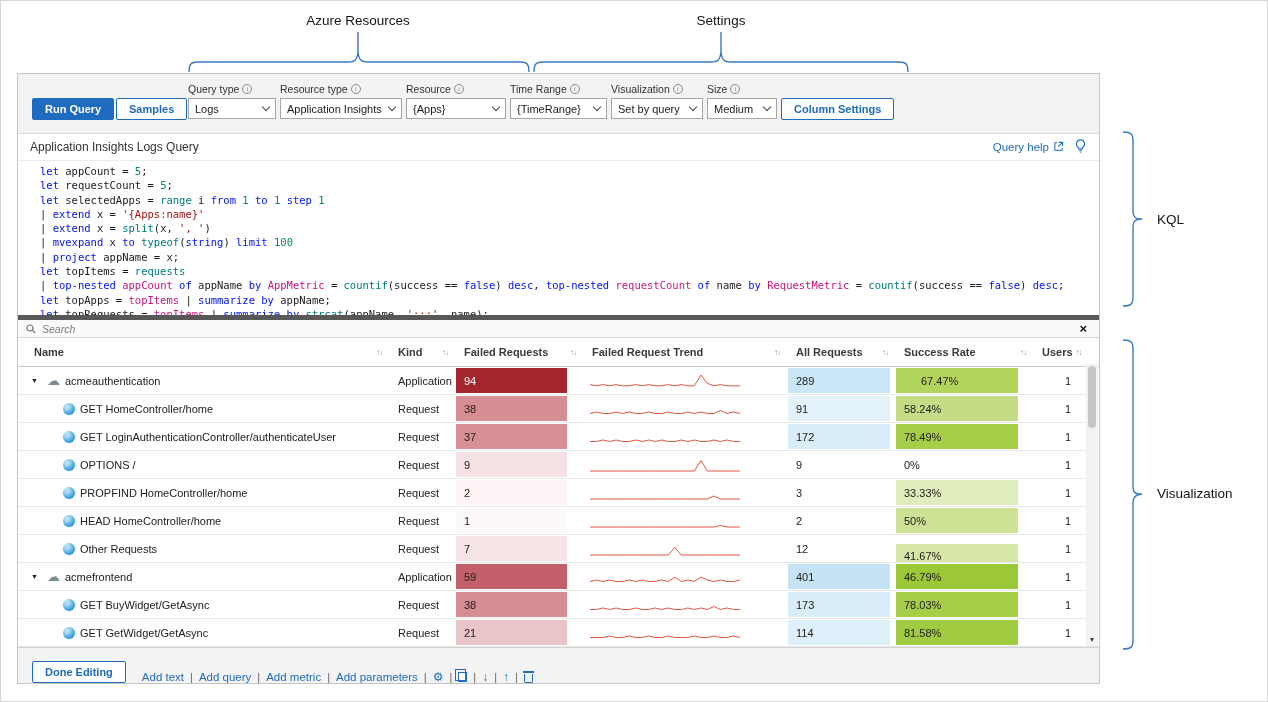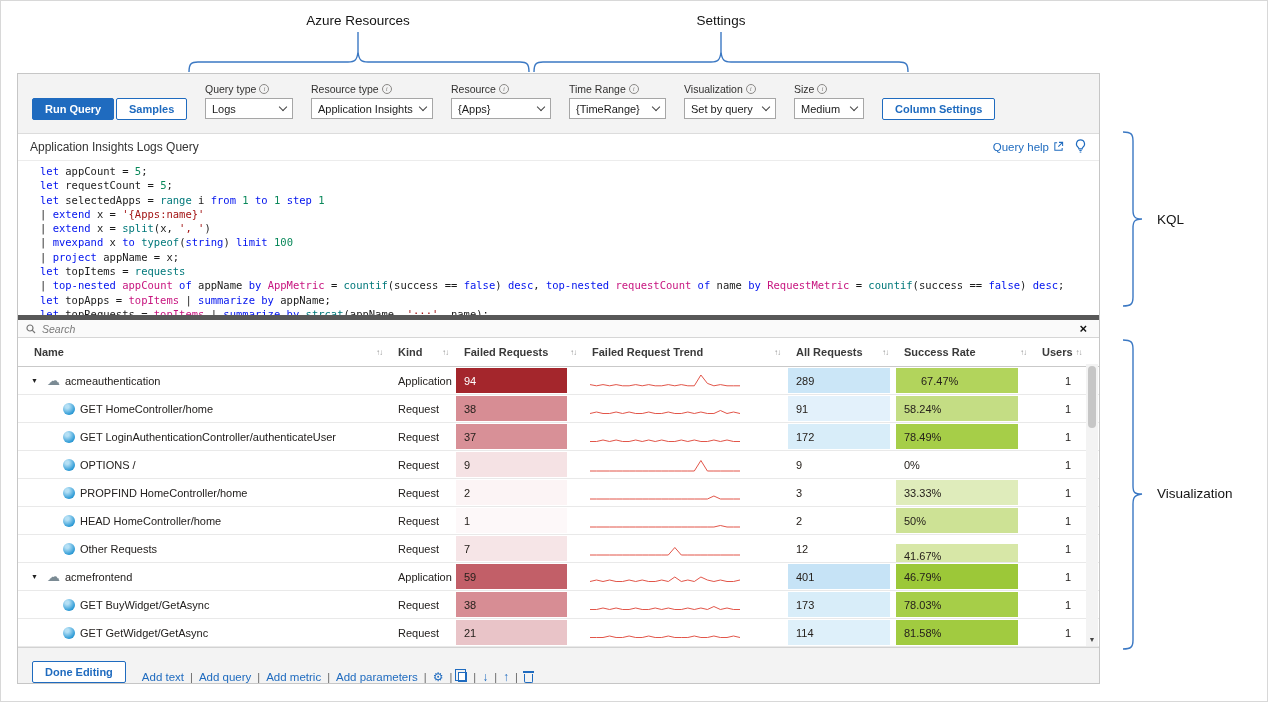--- a/index.html
+++ b/index.html
@@ -11,21 +11,21 @@
   .braces{position:absolute;left:0;top:0;pointer-events:none}
   .braces path{stroke:var(--brace,#3b78c3);stroke-width:1.4;fill:none}
 
   .panel{position:absolute;left:16px;top:72px;width:1083px;height:611px;border:1px solid #c6c6c6;background:#fff;display:flex;flex-direction:column}
 
   
   .toolbar{position:relative;height:60px;background:#f3f3f3;border-bottom:1px solid #dcdcdc;flex:0 0 60px}
   .btn-primary{position:absolute;left:14px;top:24px;height:22px;padding:0 12px;background:var(--accent);color:#fff;border:1px solid var(--accent);font-size:11px;font-weight:700;border-radius:2px;font-family:inherit;cursor:pointer}
   .btn-outline{height:22px;padding:0 12px;background:#fff;color:var(--accent);border:1px solid var(--accent);font-size:11px;font-weight:700;border-radius:2px;font-family:inherit;cursor:pointer}
   .samples{position:absolute;left:98px;top:24px}
-  .dd-row{position:absolute;left:187px;top:9px;display:flex;gap:18px;align-items:flex-start}
+  .dd-row{position:absolute;left:170px;top:9px;display:flex;gap:4px;align-items:flex-start}
   .dd-label{display:flex;align-items:center;gap:3px;font-size:10.5px;color:#323130;margin-bottom:3px}
   .info-icon{width:10px;height:10px;border:1px solid #8a8886;border-radius:50%;color:#8a8886;font-size:7px;line-height:8px;text-align:center;display:inline-block;font-style:italic;font-family:"Liberation Serif",serif}
   .info-icon::after{content:"i"}
   .dd-select{height:21px;background:#fff;border:1px solid #a6a6a6;display:flex;align-items:center;justify-content:space-between;padding:0 6px;font-size:11px;color:#1b1b1b;cursor:pointer;white-space:nowrap;overflow:hidden}
   .chev{flex:0 0 6px;width:6px;height:6px;border-right:1.4px solid #444;border-bottom:1.4px solid #444;transform:rotate(45deg);margin:-3px 0 0 6px}
   .dd-group:nth-child(1) .dd-select{width:88px}
   .dd-group:nth-child(2) .dd-select{width:122px}
   .dd-group:nth-child(3) .dd-select{width:100px}
   .dd-group:nth-child(4) .dd-select{width:97px}
   .dd-group:nth-child(5) .dd-select{width:92px}

